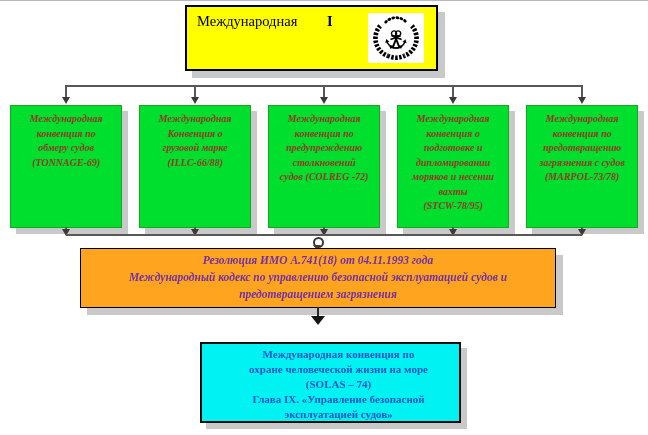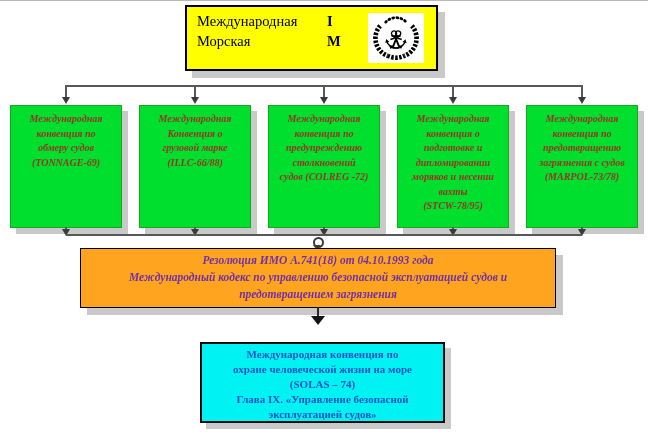--- a/index.html
+++ b/index.html
@@ -61,39 +61,35 @@
     white-space:pre-line;padding-top:3px;
   }
 
   
   .cyan-box{
     position:absolute;left:200px;top:342px;width:241px;height:74px;
     background:#00f2f2;border:2px solid #0d0d0d;
     box-shadow:6px 6px 0 #c9c9c9;
     color:#1556c4;font-weight:bold;
     font-size:11px;line-height:15px;text-align:center;
-    white-space:pre-line;padding-top:3px;
+    white-space:pre-line;padding-top:3px;padding-left:16px;
   }
 </style>
 </head>
 <body>
 
 <div class="canvas">
 
   <div class="topline"></div>
 
   <div class="root-box">
     <div class="imo-rows">
       <div class="imo-row">
         <span class="word">Международная</span>
         <span class="letter">I</span>
-      </div>
-      <div class="imo-row">
-        <span class="word">Морская</span>
-        <span class="letter">М</span>
       </div>
     </div>
     <div class="emblem">
       <svg viewBox="0 0 60 52" xmlns="http://www.w3.org/2000/svg">
 
         <path d="M19,9 A 15 15 0 0 1 41,9" fill="none" stroke="#000" stroke-width="3" stroke-dasharray="1 3.4" stroke-linecap="round"></path>
 
         <path d="M13,13 A 20 20 0 0 0 21,45" fill="none" stroke="#000" stroke-width="5" stroke-dasharray="2.6 1.6"></path>
         <path d="M47,13 A 20 20 0 0 1 39,45" fill="none" stroke="#000" stroke-width="5" stroke-dasharray="2.6 1.6"></path>
         <path d="M21,45 A 20 20 0 0 0 39,45" fill="none" stroke="#000" stroke-width="5" stroke-dasharray="2.6 1.6"></path>
@@ -153,21 +149,21 @@
   <div class="vstem" style="left:323px;top:227px;height:3px;"></div>
   <div class="arrowhead-down" style="left:320px;top:229px;"></div>
   <div class="vstem" style="left:452px;top:227px;height:3px;"></div>
   <div class="arrowhead-down" style="left:449px;top:229px;"></div>
   <div class="vstem" style="left:581px;top:227px;height:3px;"></div>
   <div class="arrowhead-down" style="left:578px;top:229px;"></div>
   <div class="hline" style="left:66px;top:234px;width:516px;"></div>
   <div class="junction-circle"></div>
   <div class="arrowhead-down" style="left:313px;top:245px;border-left-width:4px;border-right-width:4px;border-top-width:5px;"></div>
 
-  <div class="orange-box">Резолюция ИМО А.741(18) от 04.10.1993 года
+  <div class="orange-box">Резолюция ИМО А.741(18) от 04.11.1993 года
 Международный кодекс по управлению безопасной эксплуатацией судов и
 предотвращением загрязнения</div>
 
   <div class="vstem" style="left:317px;top:307px;height:10px;background:#2a2a2a;"></div>
   <div class="big-arrowhead" style="left:311px;top:316px;"></div>
 
   <div class="cyan-box">Международная конвенция по
 охране человеческой жизни на море
 (SOLAS – 74)
 Глава IX. «Управление безопасной

